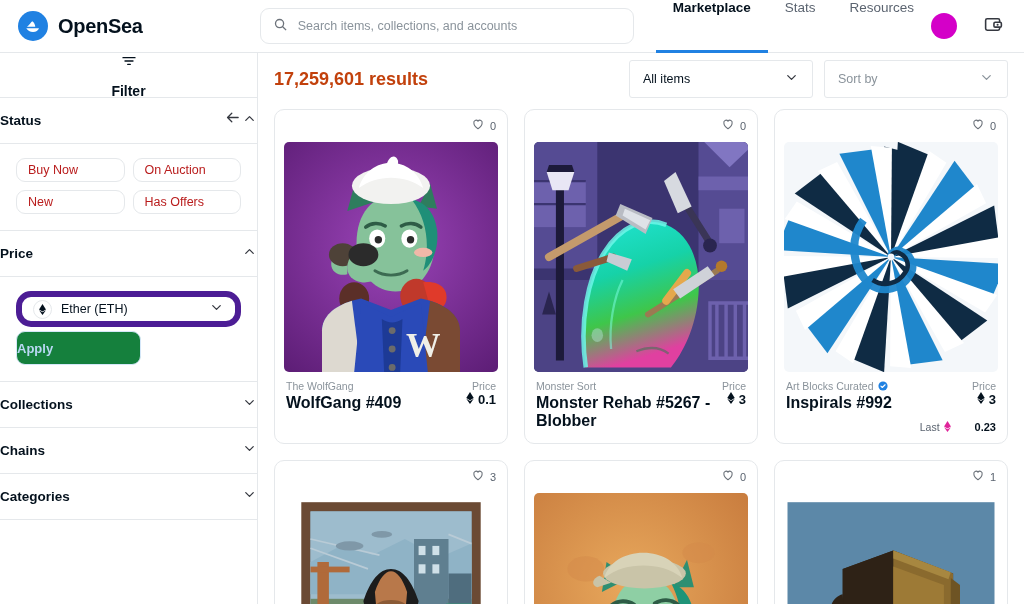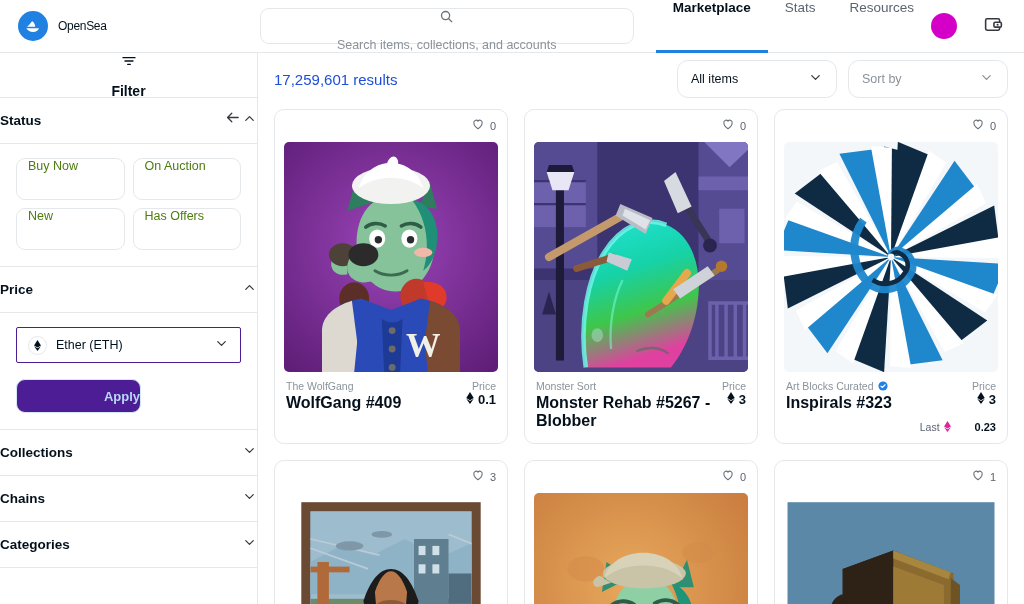--- a/index.html
+++ b/index.html
@@ -17,29 +17,28 @@
     height: 53px; flex: 0 0 53px;
     display: flex; align-items: center;
     border-bottom: 1px solid #e5e8eb;
     background: #fff; position: relative;
   }
   .brand { display: flex; align-items: center; gap: 10px; padding-left: 18px; width: 258px; }
   .brand-logo {
     width: 30px; height: 30px; border-radius: 50%;
     background: #2081e2; display: flex; align-items: center; justify-content: center;
   }
-  .brand-name { font-size: 12px; font-weight: normal; letter-spacing: -0.3px; color: #04111d; }
+  .brand-name { font-size: 20px; font-weight: bold; letter-spacing: -0.3px; color: #04111d; }
 
   .searchwrap { padding: 0 8px; }
   .searchbox {
     width: 374px; height: 36px;
     border: 1px solid #e5e8eb; border-radius: 9px;
     display: flex; align-items: center; gap: 10px; padding: 0 12px;
     background: #fff;
-    flex-direction: column;
   }
   .searchbox .ph { font-size: 12.5px; color: #8a939b; }
 
   .navlinks { display: flex; align-items: center; height: 100%; margin-left: 14px; }
   .navlink {
     height: 100%; display: flex; align-items: flex-start; padding: 0 17px;
     font-size: 13.5px; color: #5b6470; position: relative; cursor: pointer;
   }
   .navlink.active { color: #04111d; font-weight: bold; }
   .navlink.active::after {
@@ -69,60 +68,60 @@
     height: 46px; display: flex; align-items: center;
     padding: 0 0; cursor: pointer;
     border-bottom: 1px solid #e5e8eb;
   }
   .sb-section-head .t { font-size: 13.5px; font-weight: bold; }
   .sb-section-head .c { margin-left: auto; }
   .sb-section-body { padding: 14px 16px 16px 16px; border-bottom: 1px solid #e5e8eb; }
 
   .chips { display: grid; grid-template-columns: 1fr 1fr; gap: 8px; }
   .chip {
-    height: 42px; border: 1px solid #e5e8eb; border-radius: 9px;
-    display: flex; align-items: flex-start; padding: 0 11px;
-    font-size: 12.5px; color: #4d7c0f; cursor: pointer; background: #fff;
+    height: 24px; border: 1px solid #e5e8eb; border-radius: 9px;
+    display: flex; align-items: center; padding: 0 11px;
+    font-size: 12.5px; color: #b91c1c; cursor: pointer; background: #fff;
   }
 
   .sel {
-    height: 36px; border: 1px solid #4c1d95; border-radius: 2px;
+    height: 36px; border: 6px solid #4c1d95; border-radius: 15px;
     display: flex; align-items: center; padding: 0 11px; gap: 9px;
     font-size: 12.5px; cursor: pointer; background: #fff;
   }
   .eth-circle {
     width: 19px; height: 19px; border-radius: 50%;
     border: 1px solid #e5e8eb; display: flex; align-items: center; justify-content: center;
   }
   .sel .cv { margin-left: auto; }
 
   .range { display: flex; align-items: center; gap: 9px; margin-top: 12px; }
   .range input {
     flex: 1; width: 1px; height: 34px; border: 1px solid #e5e8eb; border-radius: 9px;
     padding: 0 11px; font-size: 12.5px; font-family: inherit; color: #04111d; outline: none;
     background: #fff;
   }
   .range input::placeholder { color: #b4bcc4; }
   .range .to { font-size: 12.5px; color: #5b6470; }
 
   .apply {
-    margin-top: 16px; width: 125px; height: 34px;
+    margin-top: 4px; width: 125px; height: 34px;
     border: 1px solid #d5e7f9; border-radius: 9px;
-    background: #4c1d95; color: #b9d8f4; font-size: 13px; font-weight: bold;
-    font-family: inherit; display: flex; align-items: center; justify-content: flex-end;
+    background: #15803d; color: #b9d8f4; font-size: 13px; font-weight: bold;
+    font-family: inherit; display: flex; align-items: center; justify-content: flex-start;
     cursor: default;
   }
 
   
   .main { flex: 1; min-width: 0; display: flex; flex-direction: column; background: #fff; }
   .toolbar { height: 52px; flex: 0 0 52px; display: flex; align-items: center; padding: 0 16px; }
-  .results { font-size: 15px; color: #1d4ed8; }
+  .results { font-size: 18px; color: #c2410c; font-weight: bold; }
   .toolsel {
-    margin-left: auto; height: 38px; width: 160px;
-    border: 1px solid #e5e8eb; border-radius: 11px;
+    margin-left: auto; height: 38px; width: 184px;
+    border: 1px solid #e5e8eb; border-radius: 3px;
     display: flex; align-items: center; padding: 0 13px;
     font-size: 12.5px; cursor: pointer; background: #fff;
   }
   .toolsel + .toolsel { margin-left: 11px; }
   .toolsel .lbl { color: #04111d; }
   .toolsel.ph .lbl { color: #8a939b; }
   .toolsel .cv { margin-left: auto; }
 
   .grid {
     flex: 1; min-height: 0; overflow: hidden;
@@ -526,21 +525,21 @@
                 <span class="verified">
                   <svg width="10" height="10" viewBox="0 0 24 24">
                       <circle cx="12" cy="12" r="11" fill="#2081e2"></circle>
                       <path d="M7 12.4l3.3 3.2L17 9" stroke="#fff" stroke-width="2.6" fill="none" stroke-linecap="round" stroke-linejoin="round"></path>
                     </svg>
                 </span>
               </span>
               <span class="plabel">Price</span>
             </div>
             <div class="frow">
-              <span class="name">Inspirals #323</span>
+              <span class="name">Inspirals #992</span>
               <span class="price">
                 <span>
                   <svg width="8" height="12" viewBox="0 0 10 16">
                       <path d="M5 0L0 8l5 3 5-3z" fill="#04111d"></path>
                       <path d="M5 12L0 9l5 7 5-7z" fill="#04111d"></path>
                     </svg>
                 </span>
                 <span>3</span>
               </span>
             </div>

